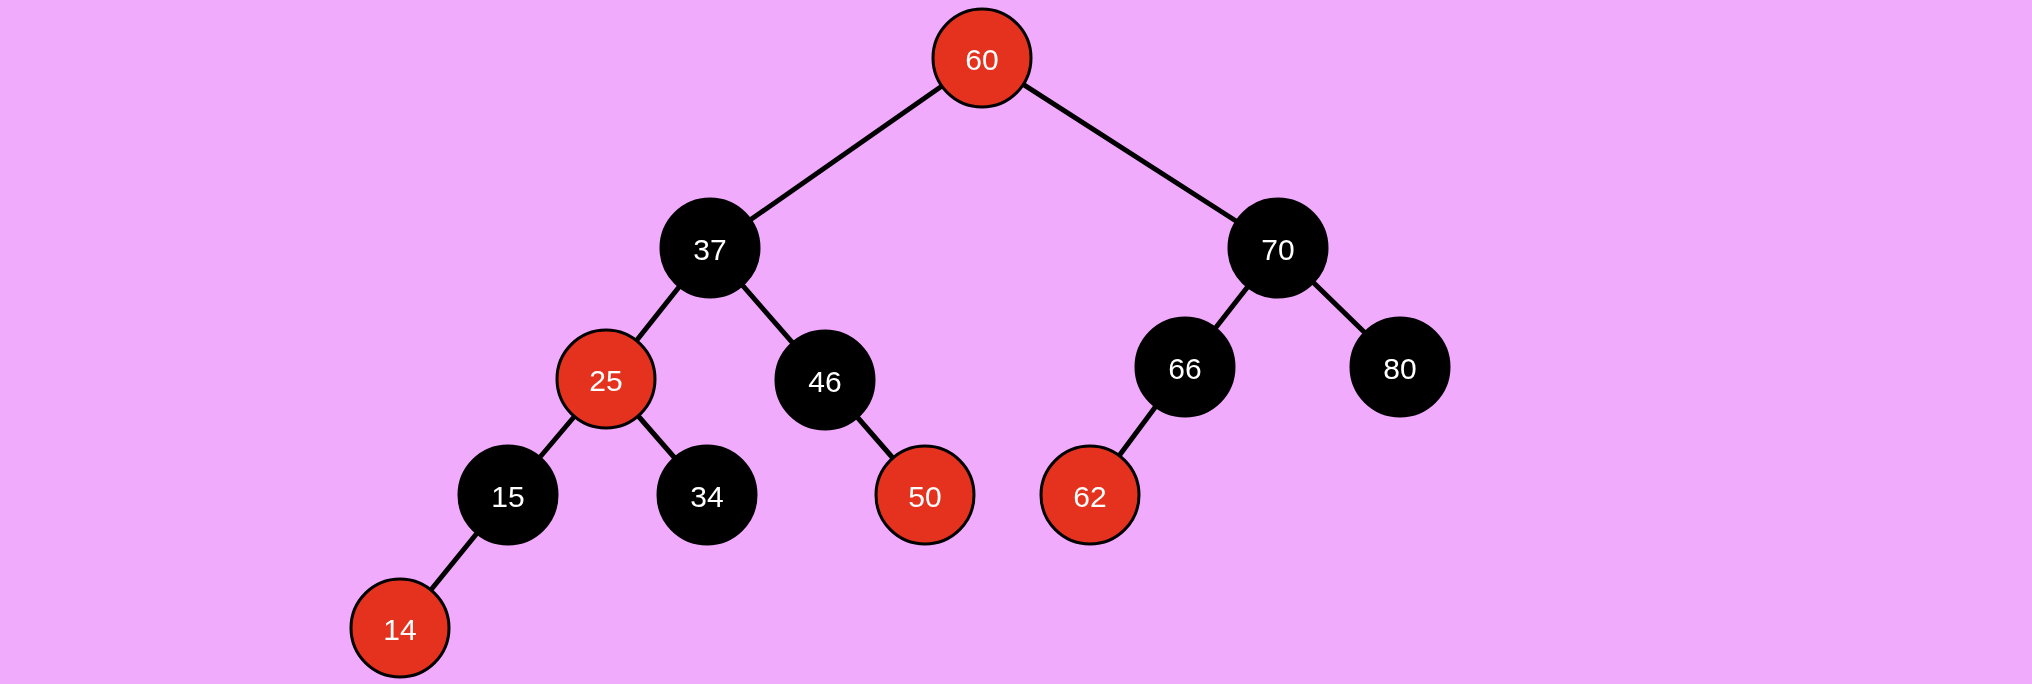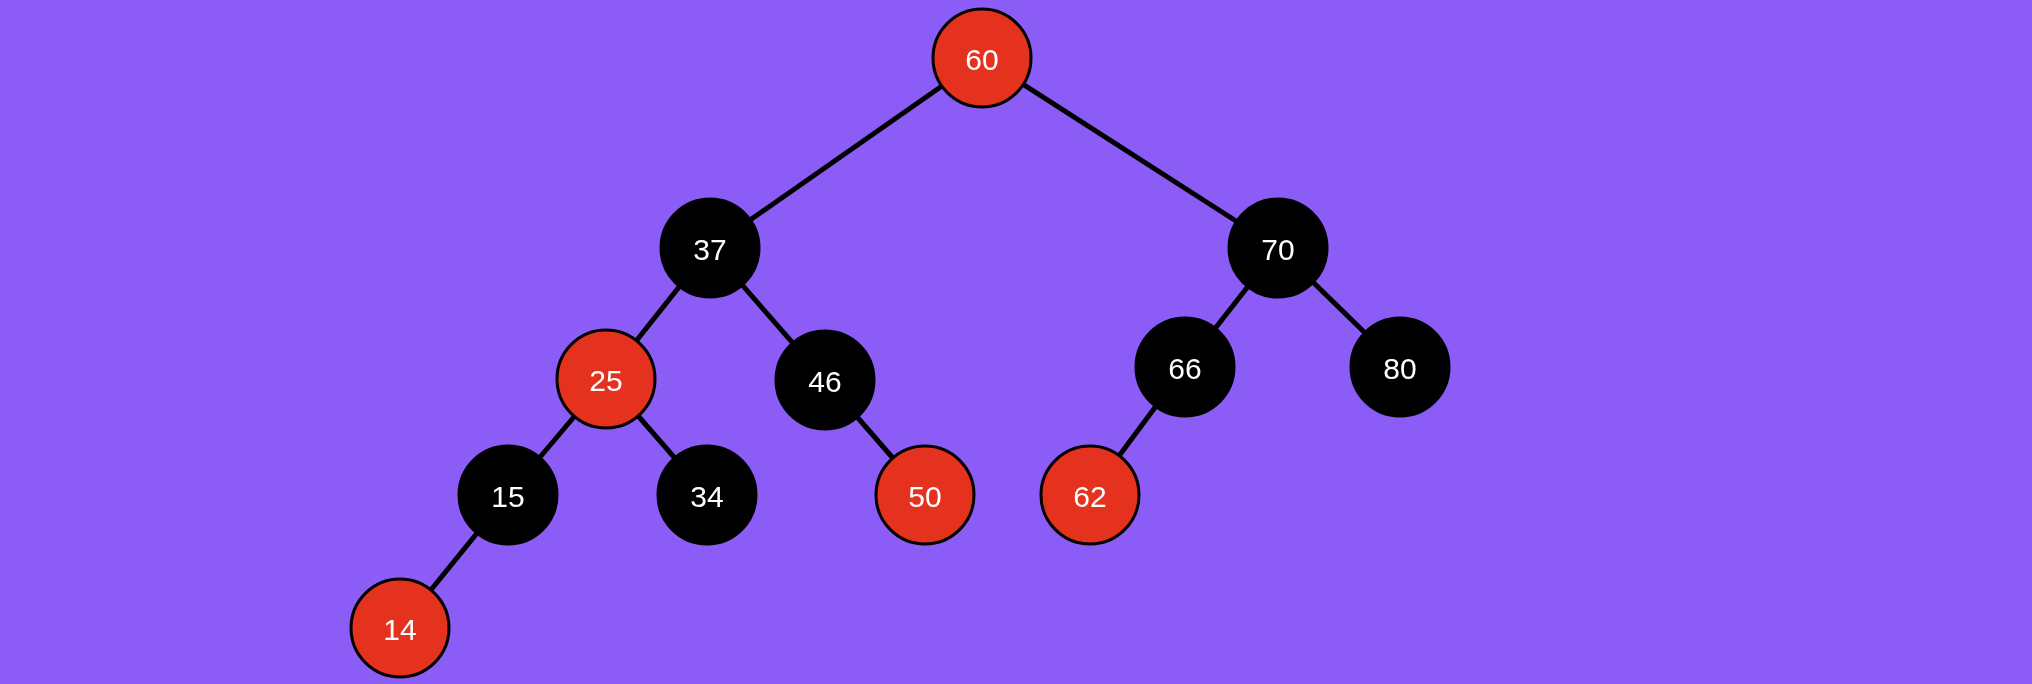--- a/index.html
+++ b/index.html
@@ -8,21 +8,21 @@
     padding: 0;
     background: #ffffff;
   }
   body {
     font-family: "Liberation Sans", sans-serif;
   }
   #tree-canvas-wrap {
     position: relative;
     width: 2032px;
     height: 684px;
-    background: #8b5cf6;
+    background: #f0abfc;
     overflow: hidden;
   }
   svg#tree-svg {
     position: absolute;
     top: 0;
     left: 0;
     width: 2032px;
     height: 684px;
     display: block;
   }

